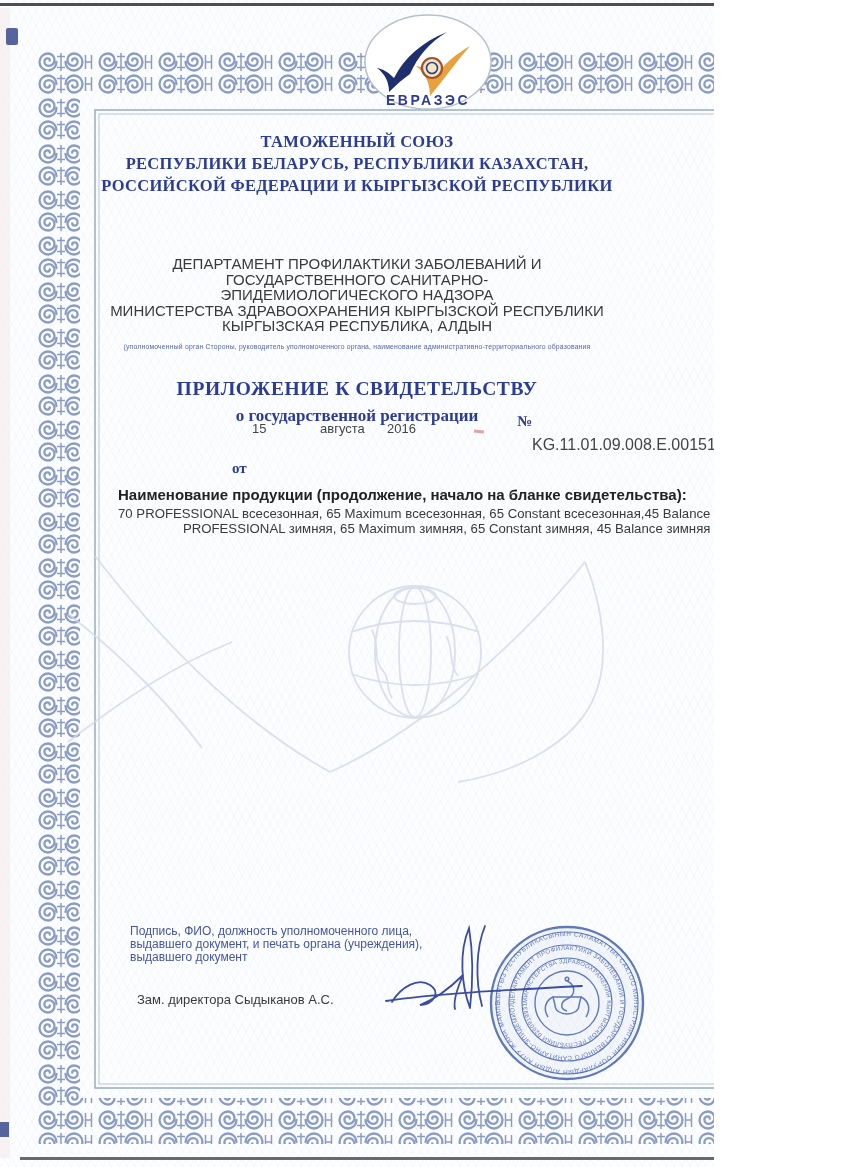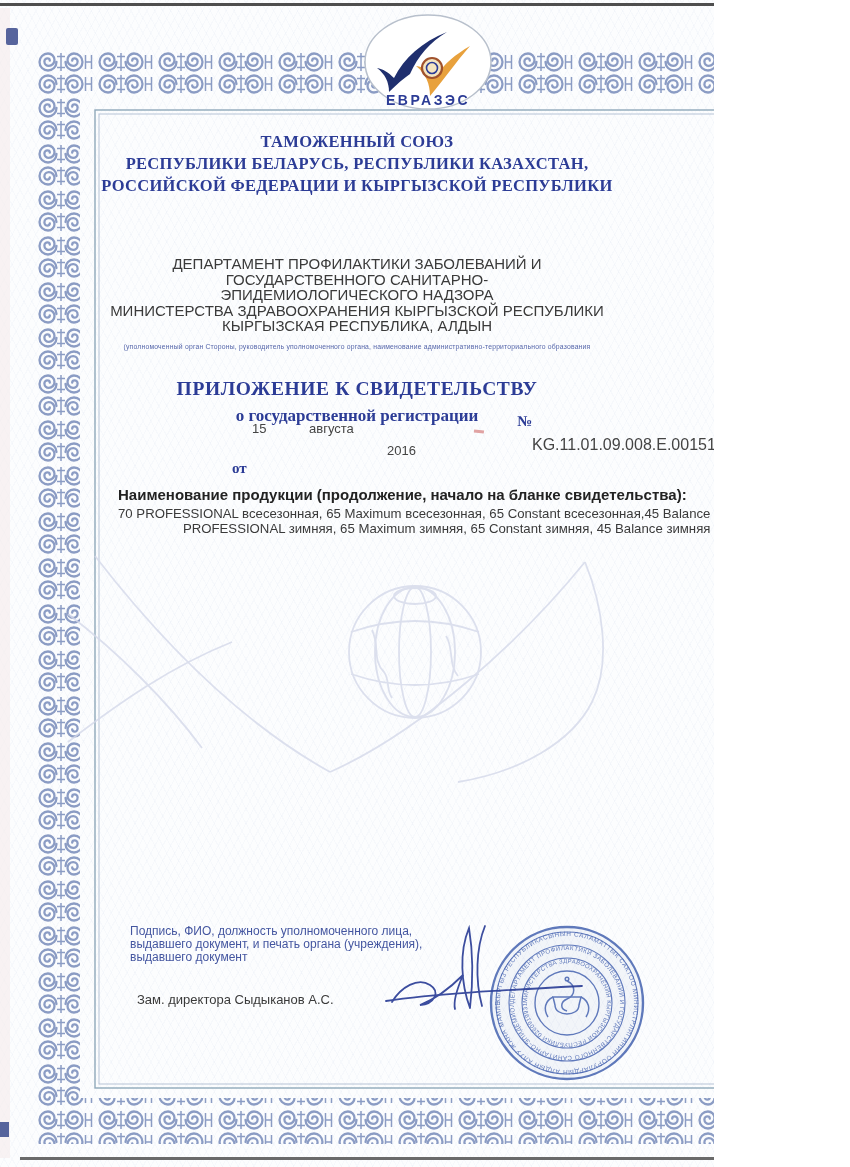--- a/index.html
+++ b/index.html
@@ -105,22 +105,22 @@
 
   <div class="abs center-wrap caption" style="top:343px;z-index:2;">(уполномоченный орган Стороны, руководитель уполномоченного органа, наименование административно-территориального образования</div>
 
   <div class="abs center-wrap" style="top:362px;z-index:2;">
     <div class="title1">ПРИЛОЖЕНИЕ К СВИДЕТЕЛЬСТВУ</div>
     <div class="title2" style="margin-top:6px;">о государственной регистрации</div>
   </div>
 
   <div class="abs lbl" style="left:232px;top:416px;z-index:2;margin-top:44px;">от</div>
   <div class="abs field" style="left:252px;top:421px;">15</div>
-  <div class="abs field" style="left:309px;top:421px;">августа</div>
-  <div class="abs field" style="left:387px;top:443px;">2016</div>
+  <div class="abs field" style="left:320px;top:421px;">августа</div>
+  <div class="abs field" style="left:387px;top:421px;">2016</div>
   <div class="artifact" style="left:474px;top:430px;width:10px;height:2.5px;background:#d98c8c;opacity:.8;transform:rotate(7deg);z-index:2;"></div>
   <div class="abs lbl" style="left:517px;top:413px;z-index:2;">№</div>
   <div class="abs field" style="left:532px;top:436px;font-size:16px;">KG.11.01.09.008.E.001517.08.16</div>
 
   <div class="abs prod-h" style="left:118px;top:486px;z-index:2;">Наименование продукции (продолжение, начало на бланке свидетельства):</div>
   <div class="abs prod-b" style="left:118px;top:506px;z-index:2;text-align:right;">
     <div>70 PROFESSIONAL всесезонная, 65 Maximum всесезонная, 65 Constant всесезонная,45 Balance</div>
     <div>PROFESSIONAL зимняя, 65 Maximum зимняя, 65 Constant зимняя, 45 Balance зимняя</div>
   </div>
 

